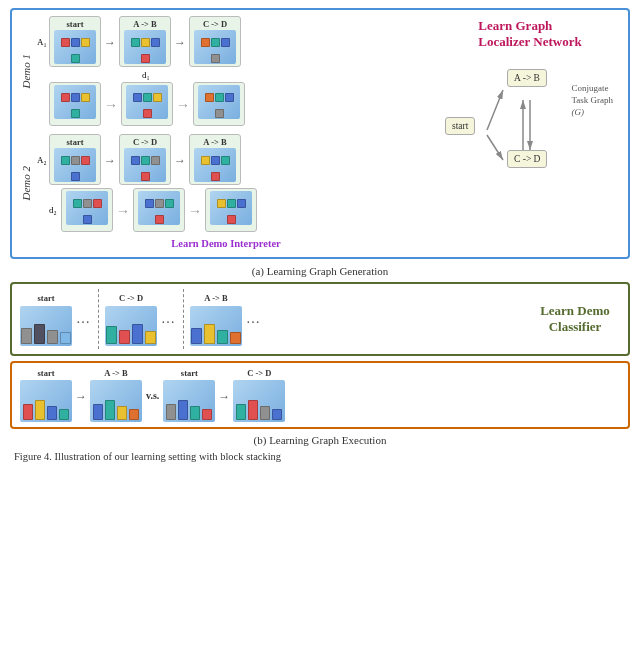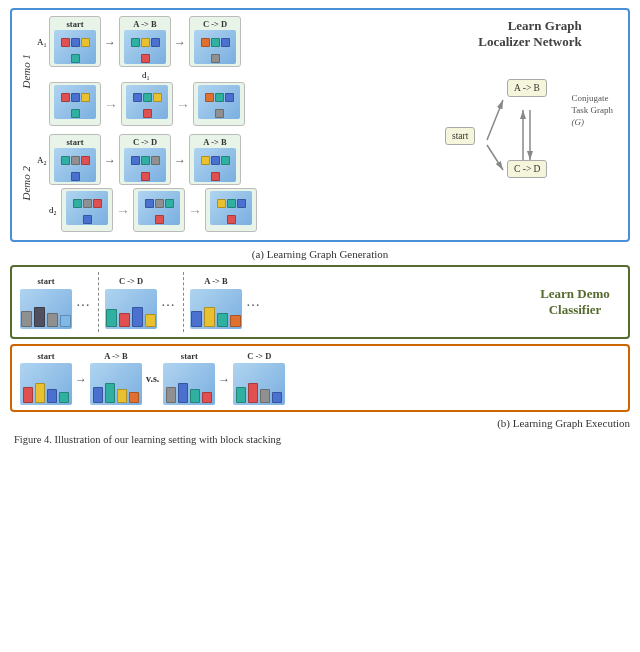--- a/index.html
+++ b/index.html
@@ -96,25 +96,25 @@
     .lgcn-area {
       width: 180px;
       display: flex;
       flex-direction: column;
       align-items: center;
       padding-top: 2px;
     }
 
     .lgcn-title {
       font-size: 13px;
-      color: #404040;
+      color: #be185d;
       font-weight: bold;
-      text-align: right;
+      text-align: left;
       line-height: 1.2;
-      margin-bottom: 16px;
+      margin-bottom: 6px;
     }
 
     .graph-diagram {
       position: relative;
       width: 170px;
       height: 130px;
     }
 
     .graph-node {
       position: absolute;
@@ -225,21 +225,21 @@
       min-width: 90px;
     }
 
     .vs-text {
       font-size: 10px;
       font-weight: bold;
       color: #333;
     }
 
     .caption2 {
-      text-align: right;
+      text-align: center;
       font-size: 11px;
       color: #333;
       margin: 3px 0 4px 0;
     }
 
     .figure-caption {
       font-size: 10.5px;
       color: #333;
       line-height: 1.4;
       padding: 0 4px;
@@ -430,20 +430,21 @@
                     <div class="cb cb-teal"></div>
                   <div class="cb cb-blue"></div>
                     <div class="cb cb-red"></div>
                 </div>
               </div>
             </div>
           </div>
         </div>
       </div>
 
+      <div class="learn-demo-label">Learn Demo Interpreter</div>
     </div>
 
     <div class="lgcn-area">
       <div class="lgcn-title">
         <span>Learn Graph</span><br>
         <span>Localizer Network</span>
       </div>
 
       <div class="graph-diagram">
 

